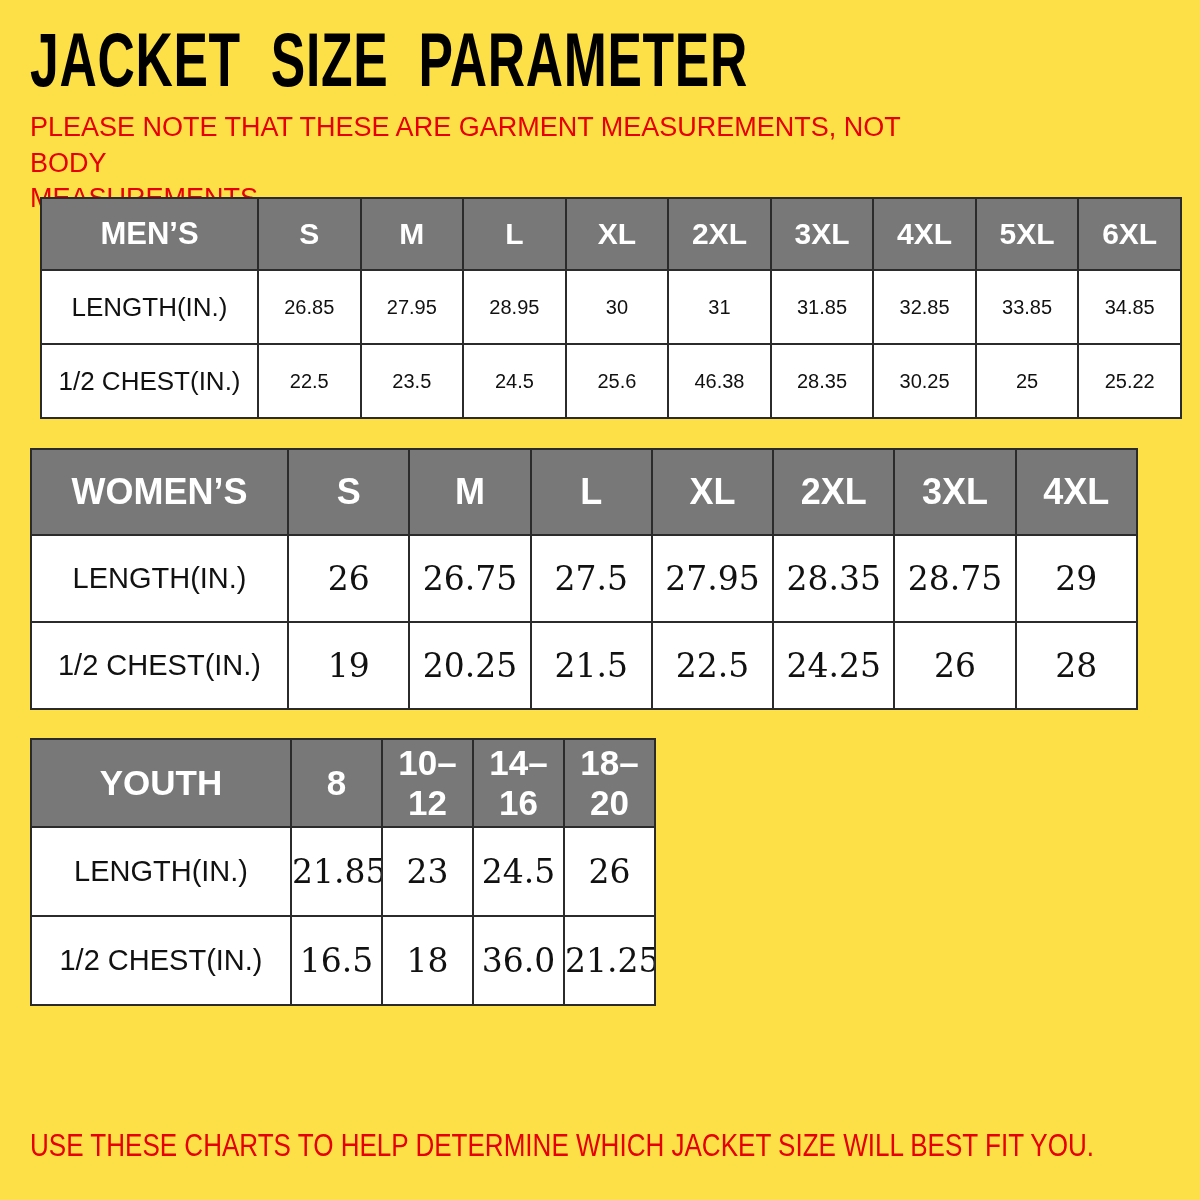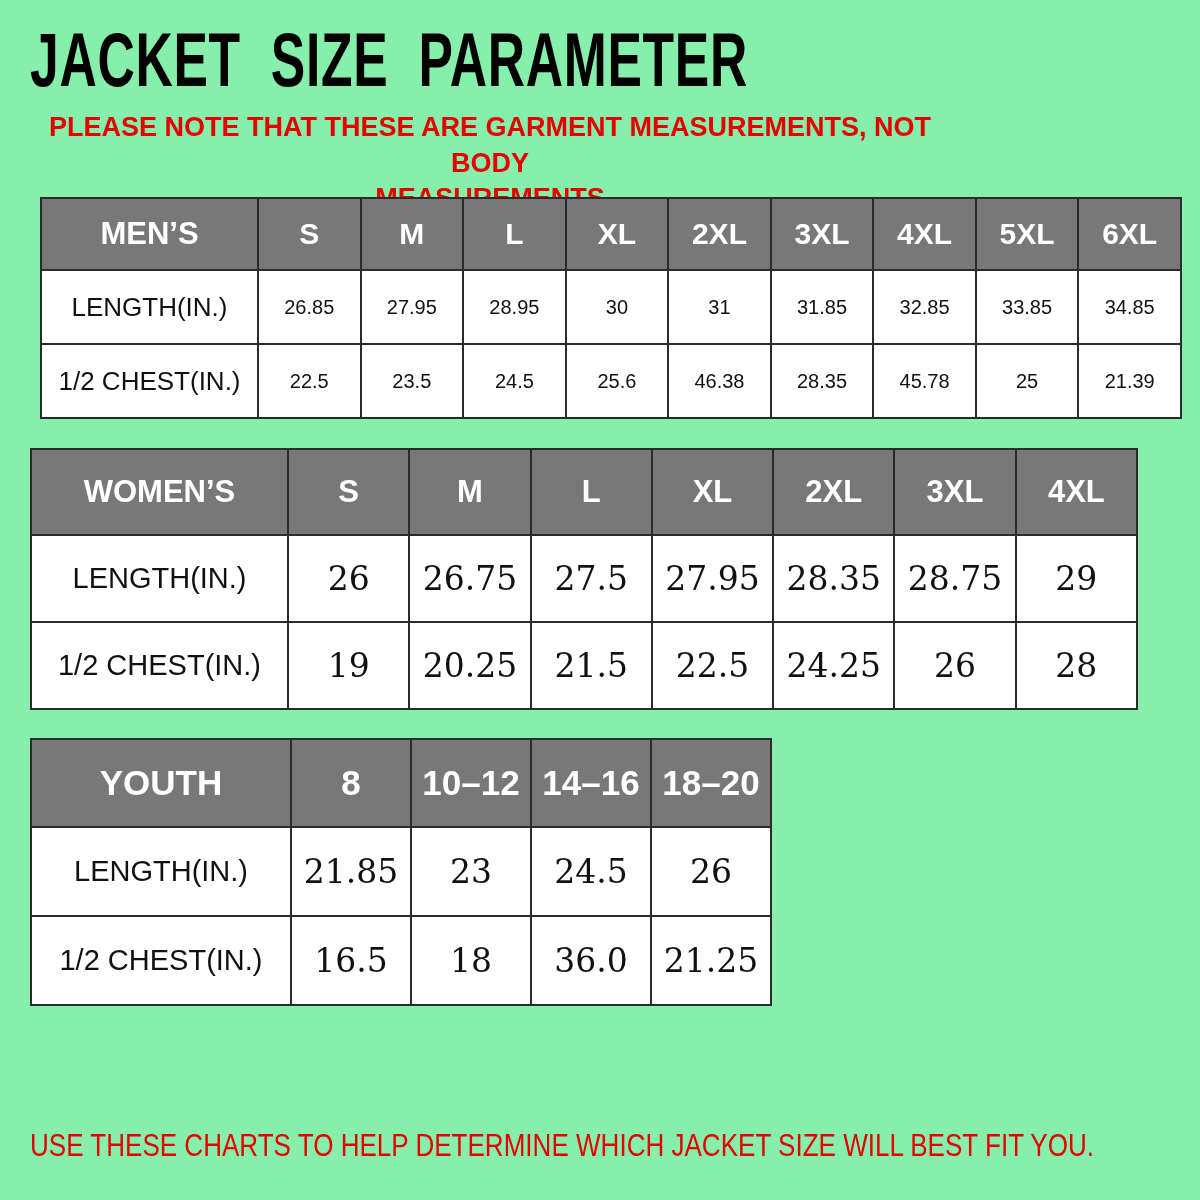--- a/index.html
+++ b/index.html
@@ -1,29 +1,29 @@
 <!DOCTYPE html>
 <html><head>
 <meta charset="utf-8">
 <style>
   html,body{margin:0;padding:0;background:#ffffff;}
   body{font-family:"Liberation Sans",sans-serif;}
-  #page{position:relative;width:1200px;height:1200px;background:#86efac;overflow:hidden;}
+  #page{position:relative;width:1200px;height:1200px;background:#fde047;overflow:hidden;}
 
   .title{
     position:absolute;left:30px;top:16px;
     font-family:"Liberation Sans",sans-serif;
     font-weight:900;font-size:76px;color:#000;
     transform:scaleX(0.68);transform-origin:left top;
     letter-spacing:1px;word-spacing:22px;white-space:nowrap;
   }
 
   .note{
     position:absolute;left:30px;top:110px;width:920px;
-    color:#e60000;font-size:27px;line-height:1.32;font-weight:700;text-align:center;
+    color:#e60000;font-size:27px;line-height:1.32;font-weight:400;
   }
 
   .size-table{
     position:absolute;border-collapse:collapse;table-layout:fixed;
     background:#fff;
   }
   .size-table th,.size-table td{
     border:2px solid #2b2b2b;text-align:center;vertical-align:middle;
     padding:0;overflow:hidden;
   }
@@ -35,28 +35,28 @@
   
   #t-mens{left:40px;top:197px;width:1142px;}
   #t-mens th{height:70px;font-size:30px;}
   #t-mens th:first-child{width:215px;font-size:31px;}
   #t-mens td{height:72px;}
   #t-mens td.label{font-size:26px;font-weight:500;}
   #t-mens td.value{font-size:20px;font-family:"Liberation Sans",sans-serif;}
 
   
   #t-womens{left:30px;top:448px;width:1108px;}
-  #t-womens th{height:84px;font-size:31px;}
+  #t-womens th{height:84px;font-size:36px;}
   #t-womens th:first-child{width:255px;}
   #t-womens td{height:85px;}
   #t-womens td.label{font-size:29px;font-weight:500;}
   #t-womens td.value{font-size:33px;font-family:"DejaVu Serif",serif;}
 
   
-  #t-youth{left:30px;top:738px;width:742px;}
+  #t-youth{left:30px;top:738px;width:626px;}
   #t-youth th{height:86px;font-size:35px;}
   #t-youth th:first-child{width:258px;}
   #t-youth td{height:87px;}
   #t-youth td.label{font-size:29px;font-weight:500;}
   #t-youth td.value{font-size:33px;font-family:"DejaVu Serif",serif;}
 
   .footer-note{
     position:absolute;left:30px;top:1028px;width:1140px;
     color:#e60000;font-size:31px;line-height:1.48;font-weight:400;
   }
@@ -107,23 +107,23 @@
           <td class="value">34.85</td>
         </tr>
         <tr>
           <td class="label">1/2 CHEST(IN.)</td>
           <td class="value">22.5</td>
           <td class="value">23.5</td>
           <td class="value">24.5</td>
           <td class="value">25.6</td>
           <td class="value">46.38</td>
           <td class="value">28.35</td>
-          <td class="value">45.78</td>
+          <td class="value">30.25</td>
           <td class="value">25</td>
-          <td class="value">21.39</td>
+          <td class="value">25.22</td>
         </tr>
       </tbody>
     </table>
 
   <table id="t-womens" class="size-table">
       <thead>
         <tr>
           <th>WOMEN’S</th>
           <th>S</th>
           <th>M</th>

